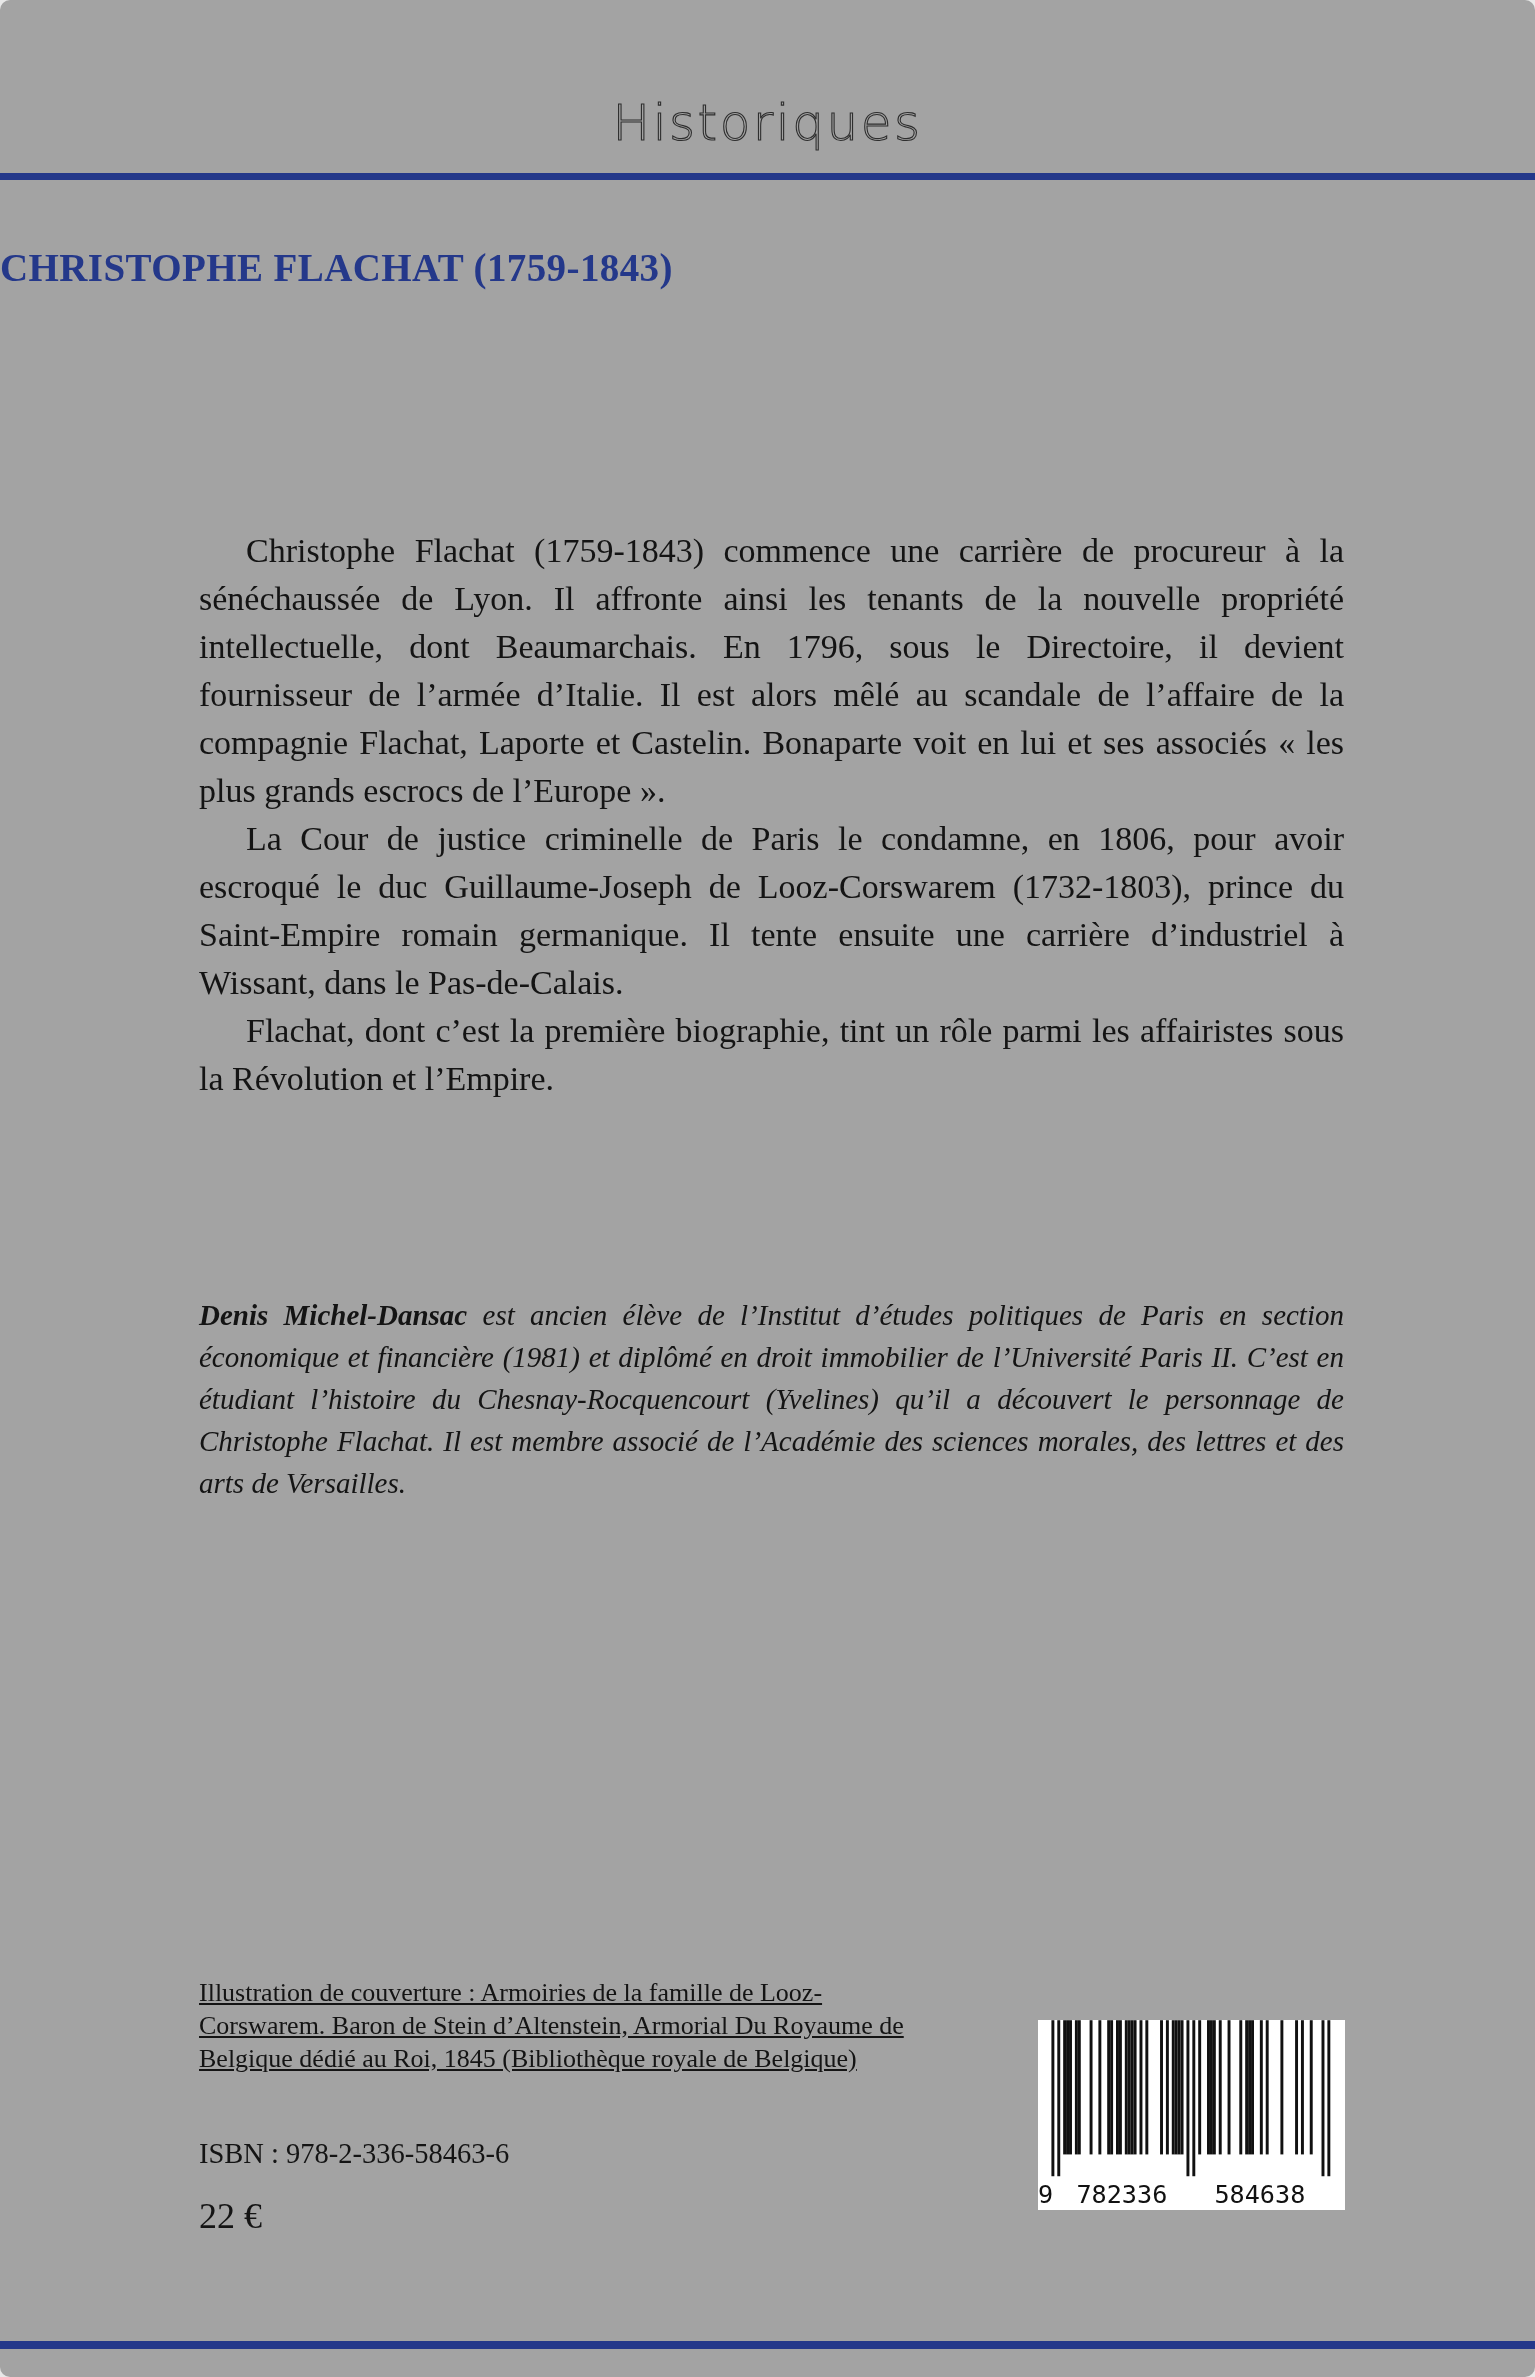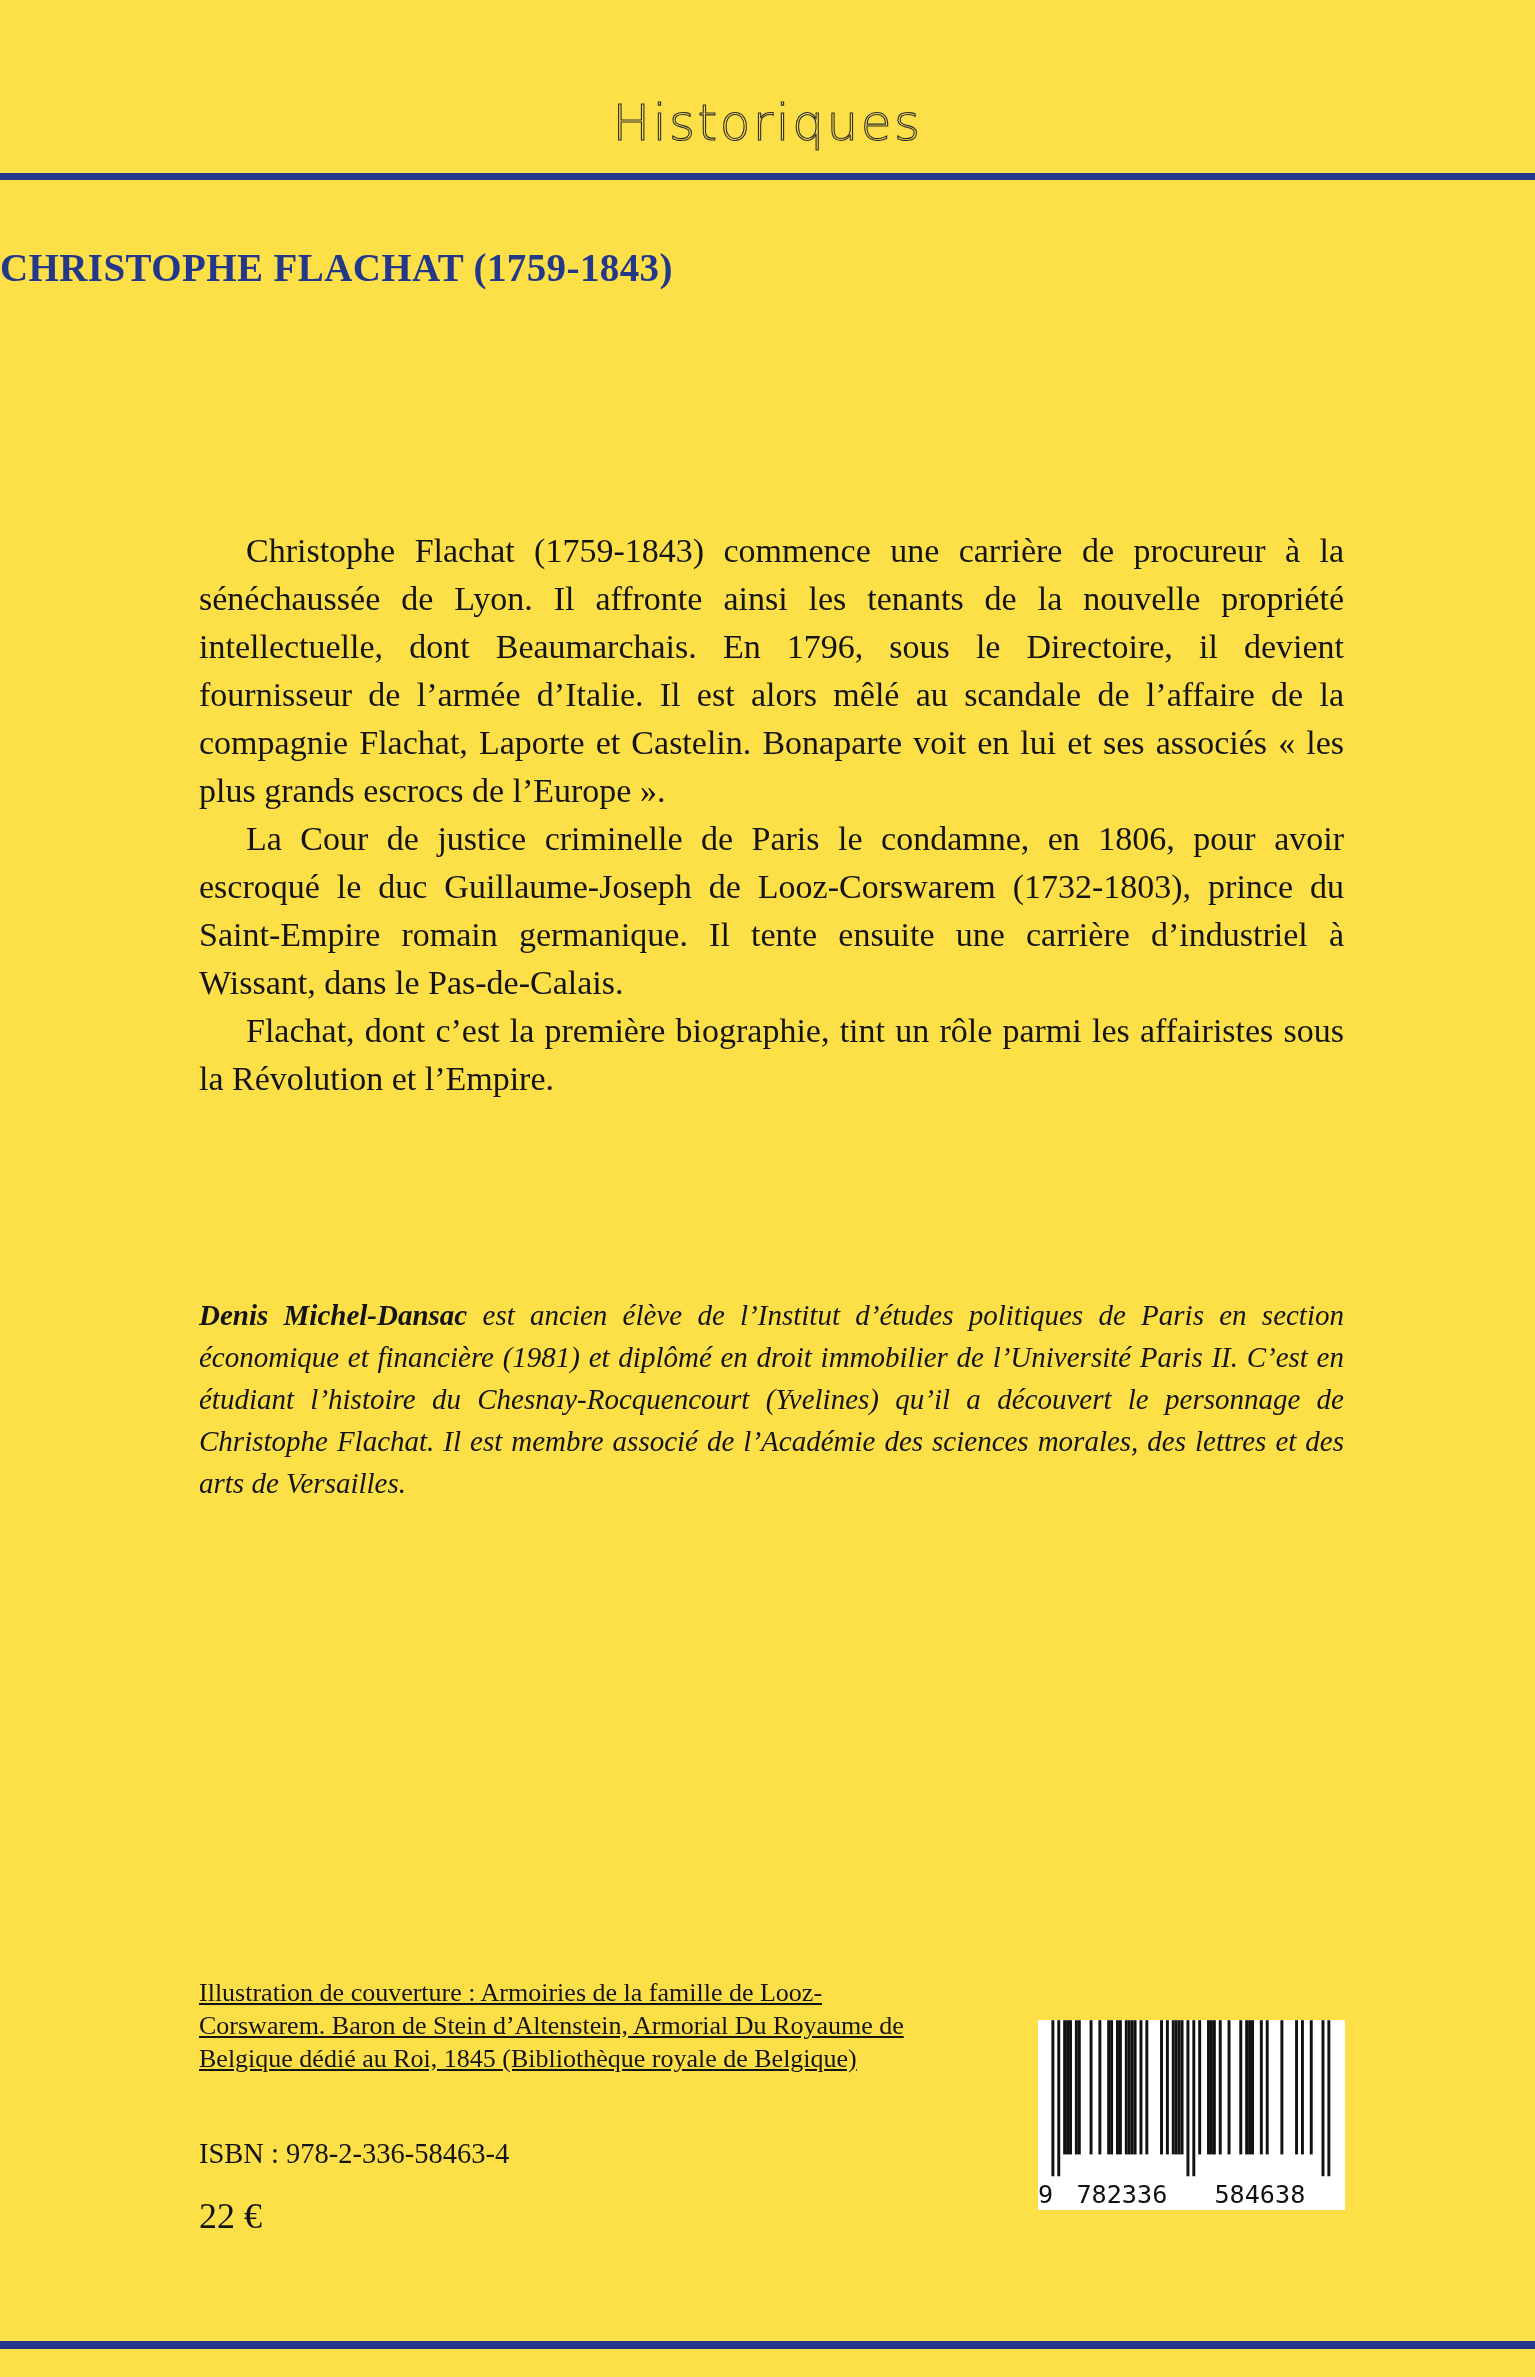--- a/index.html
+++ b/index.html
@@ -3,24 +3,25 @@
 <meta charset="utf-8">
 <style>
   :root { --accent: #24388a; }
   * { box-sizing: border-box; }
   html, body { margin: 0; padding: 0; background: #e8e8e8; }
   .page {
     position: relative;
     width: 1535px;
     height: 2377px;
     margin: 0 auto;
-    background: #fde047;
+    background: #a3a3a3;
     font-family: "Liberation Serif", serif;
     color: #141414;
     overflow: hidden;
+    border-radius: 10px;
   }
   .logo {
     position: absolute;
     top: 94px;
     left: 0;
     width: 100%;
     text-align: center;
     font-family: "DejaVu Sans", sans-serif;
     font-size: 50px;
     font-weight: 300;
@@ -124,21 +125,21 @@
     <p>La Cour de justice criminelle de Paris le condamne, en 1806, pour avoir escroqué le duc Guillaume-Joseph de Looz-Corswarem (1732-1803), prince du Saint-Empire romain germanique. Il tente ensuite une carrière d’industriel à Wissant, dans le Pas-de-Calais.</p>
     <p>Flachat, dont c’est la première biographie, tint un rôle parmi les affairistes sous la Révolution et l’Empire.</p>
   </main>
 
   <section class="bio">
     <p><span class="author">Denis Michel-Dansac</span><span> est ancien élève de l’Institut d’études politiques de Paris en section économique et financière (1981) et diplômé en droit immobilier de l’Université Paris II. C’est en étudiant l’histoire du Chesnay-Rocquencourt (Yvelines) qu’il a découvert le personnage de Christophe Flachat. Il est membre associé de l’Académie des sciences morales, des lettres et des arts de Versailles.</span></p>
   </section>
 
   <div class="credit">Illustration de couverture : Armoiries de la famille de Looz-Corswarem. Baron de Stein d’Altenstein, Armorial Du Royaume de Belgique dédié au Roi, 1845 (Bibliothèque royale de Belgique)</div>
 
-  <div class="isbn">ISBN : 978-2-336-58463-4</div>
+  <div class="isbn">ISBN : 978-2-336-58463-6</div>
 
   <div class="price">22 €</div>
 
   <div class="barcode">
       <svg viewBox="0 0 366 226" xmlns="http://www.w3.org/2000/svg">
         <rect x="16" y="0" width="3.5" height="186" fill="#111"></rect>
         <rect x="23" y="0" width="3.5" height="186" fill="#111"></rect>
         <rect x="30" y="0" width="3.5" height="160" fill="#111"></rect>
         <rect x="33.5" y="0" width="3.5" height="160" fill="#111"></rect>
         <rect x="37" y="0" width="3.5" height="160" fill="#111"></rect>

